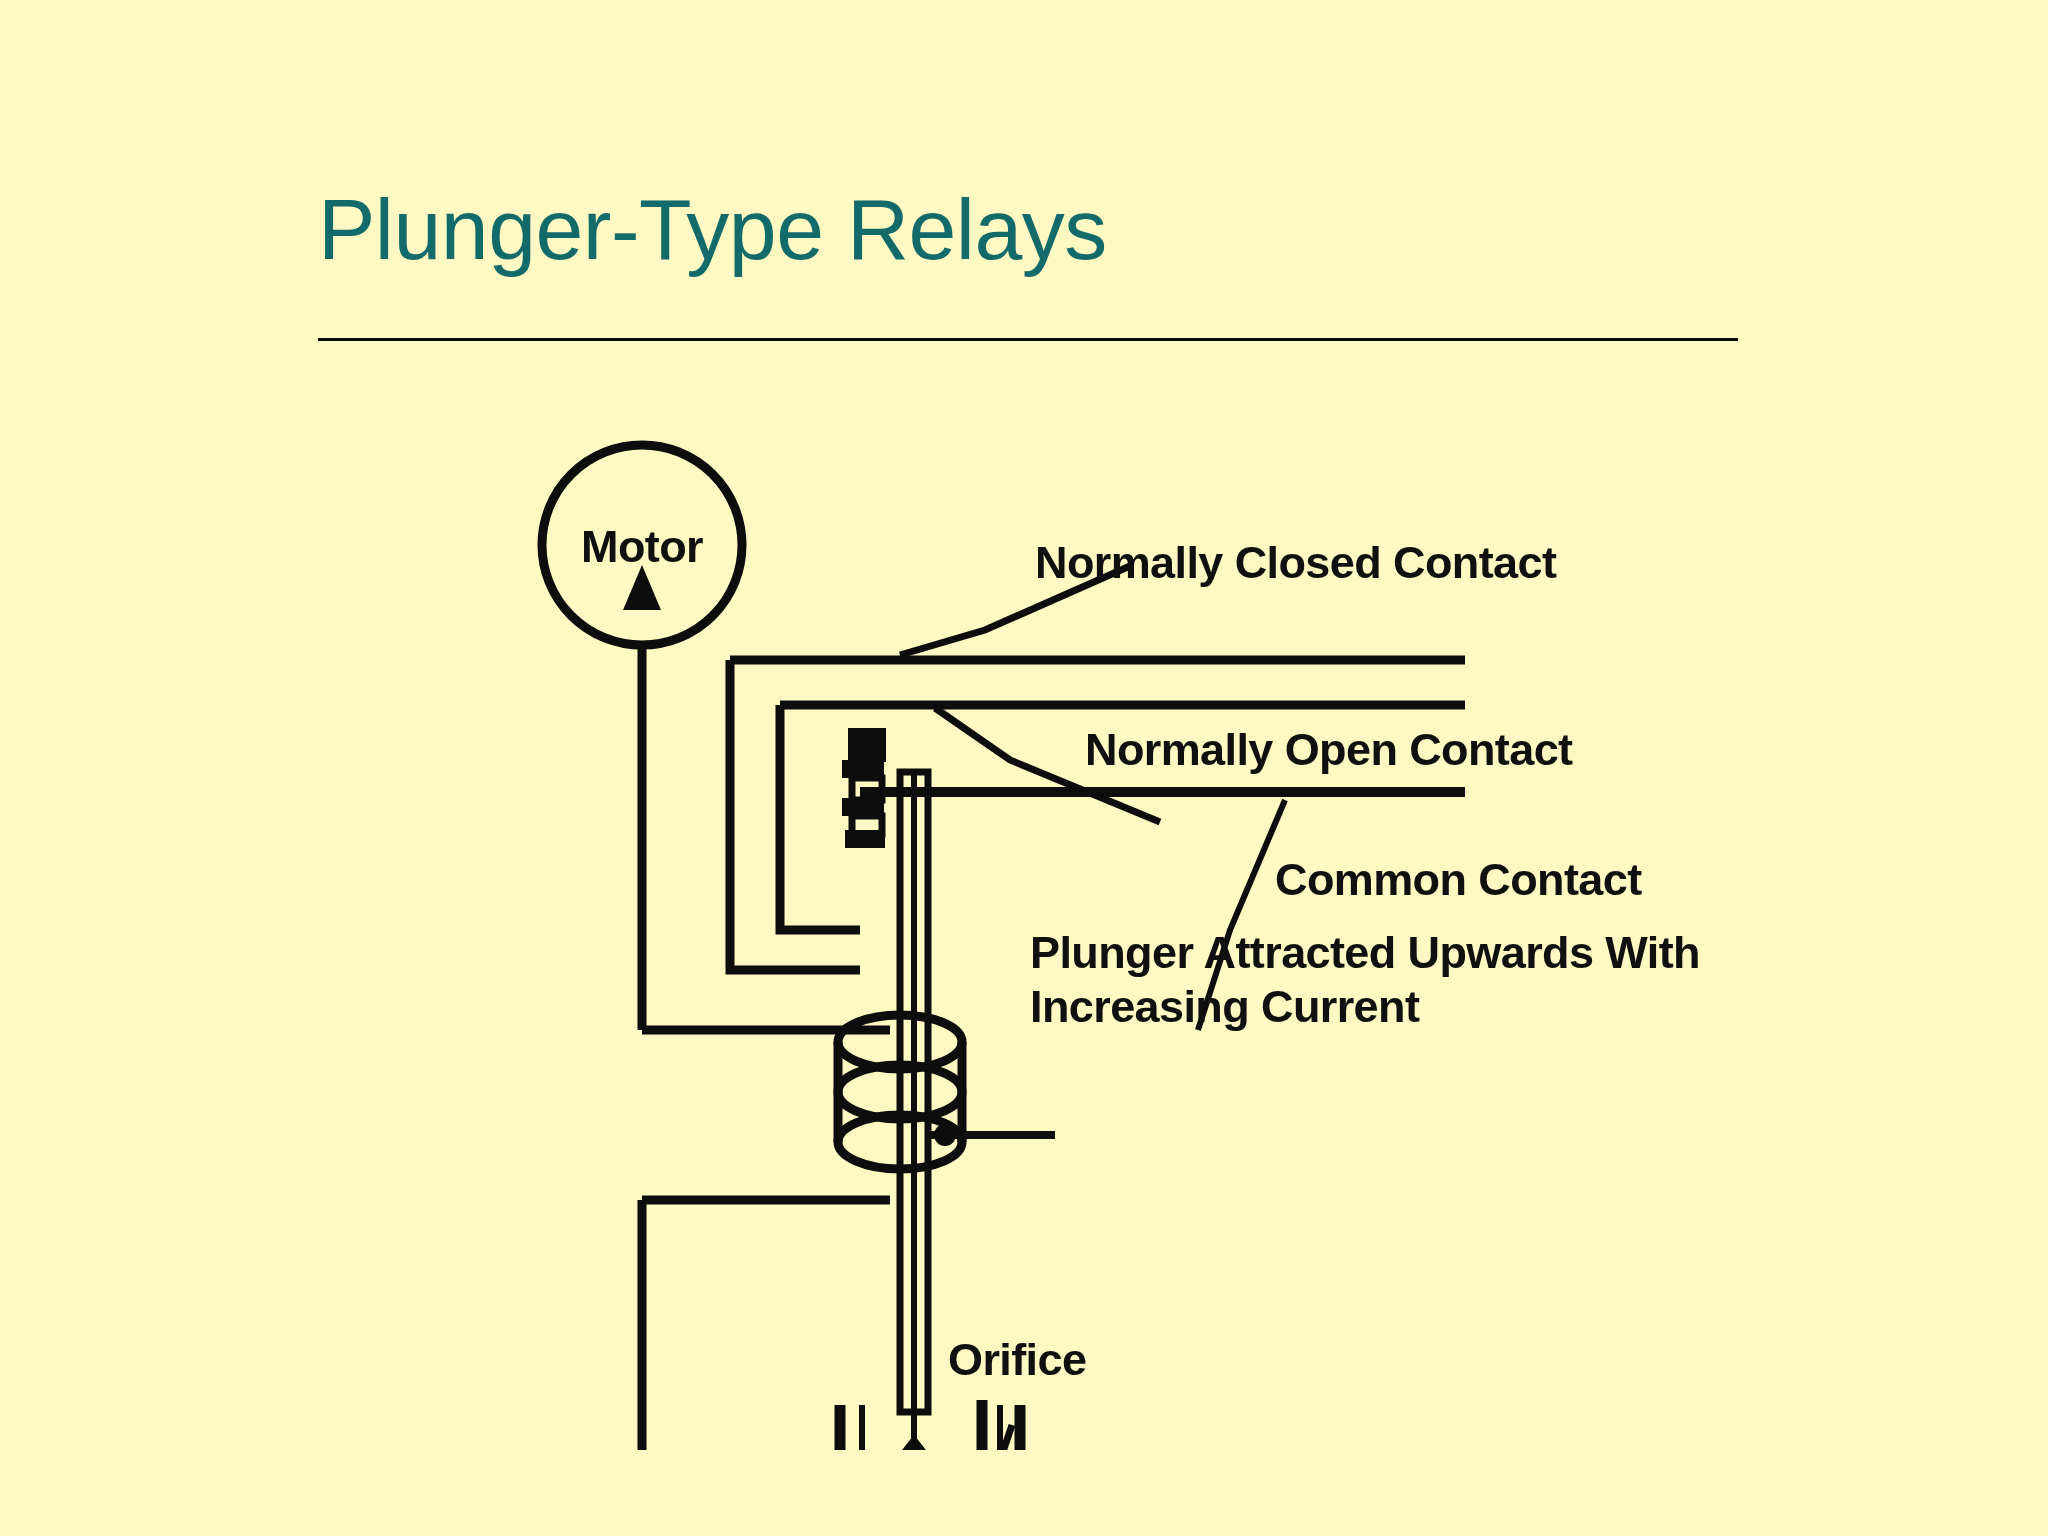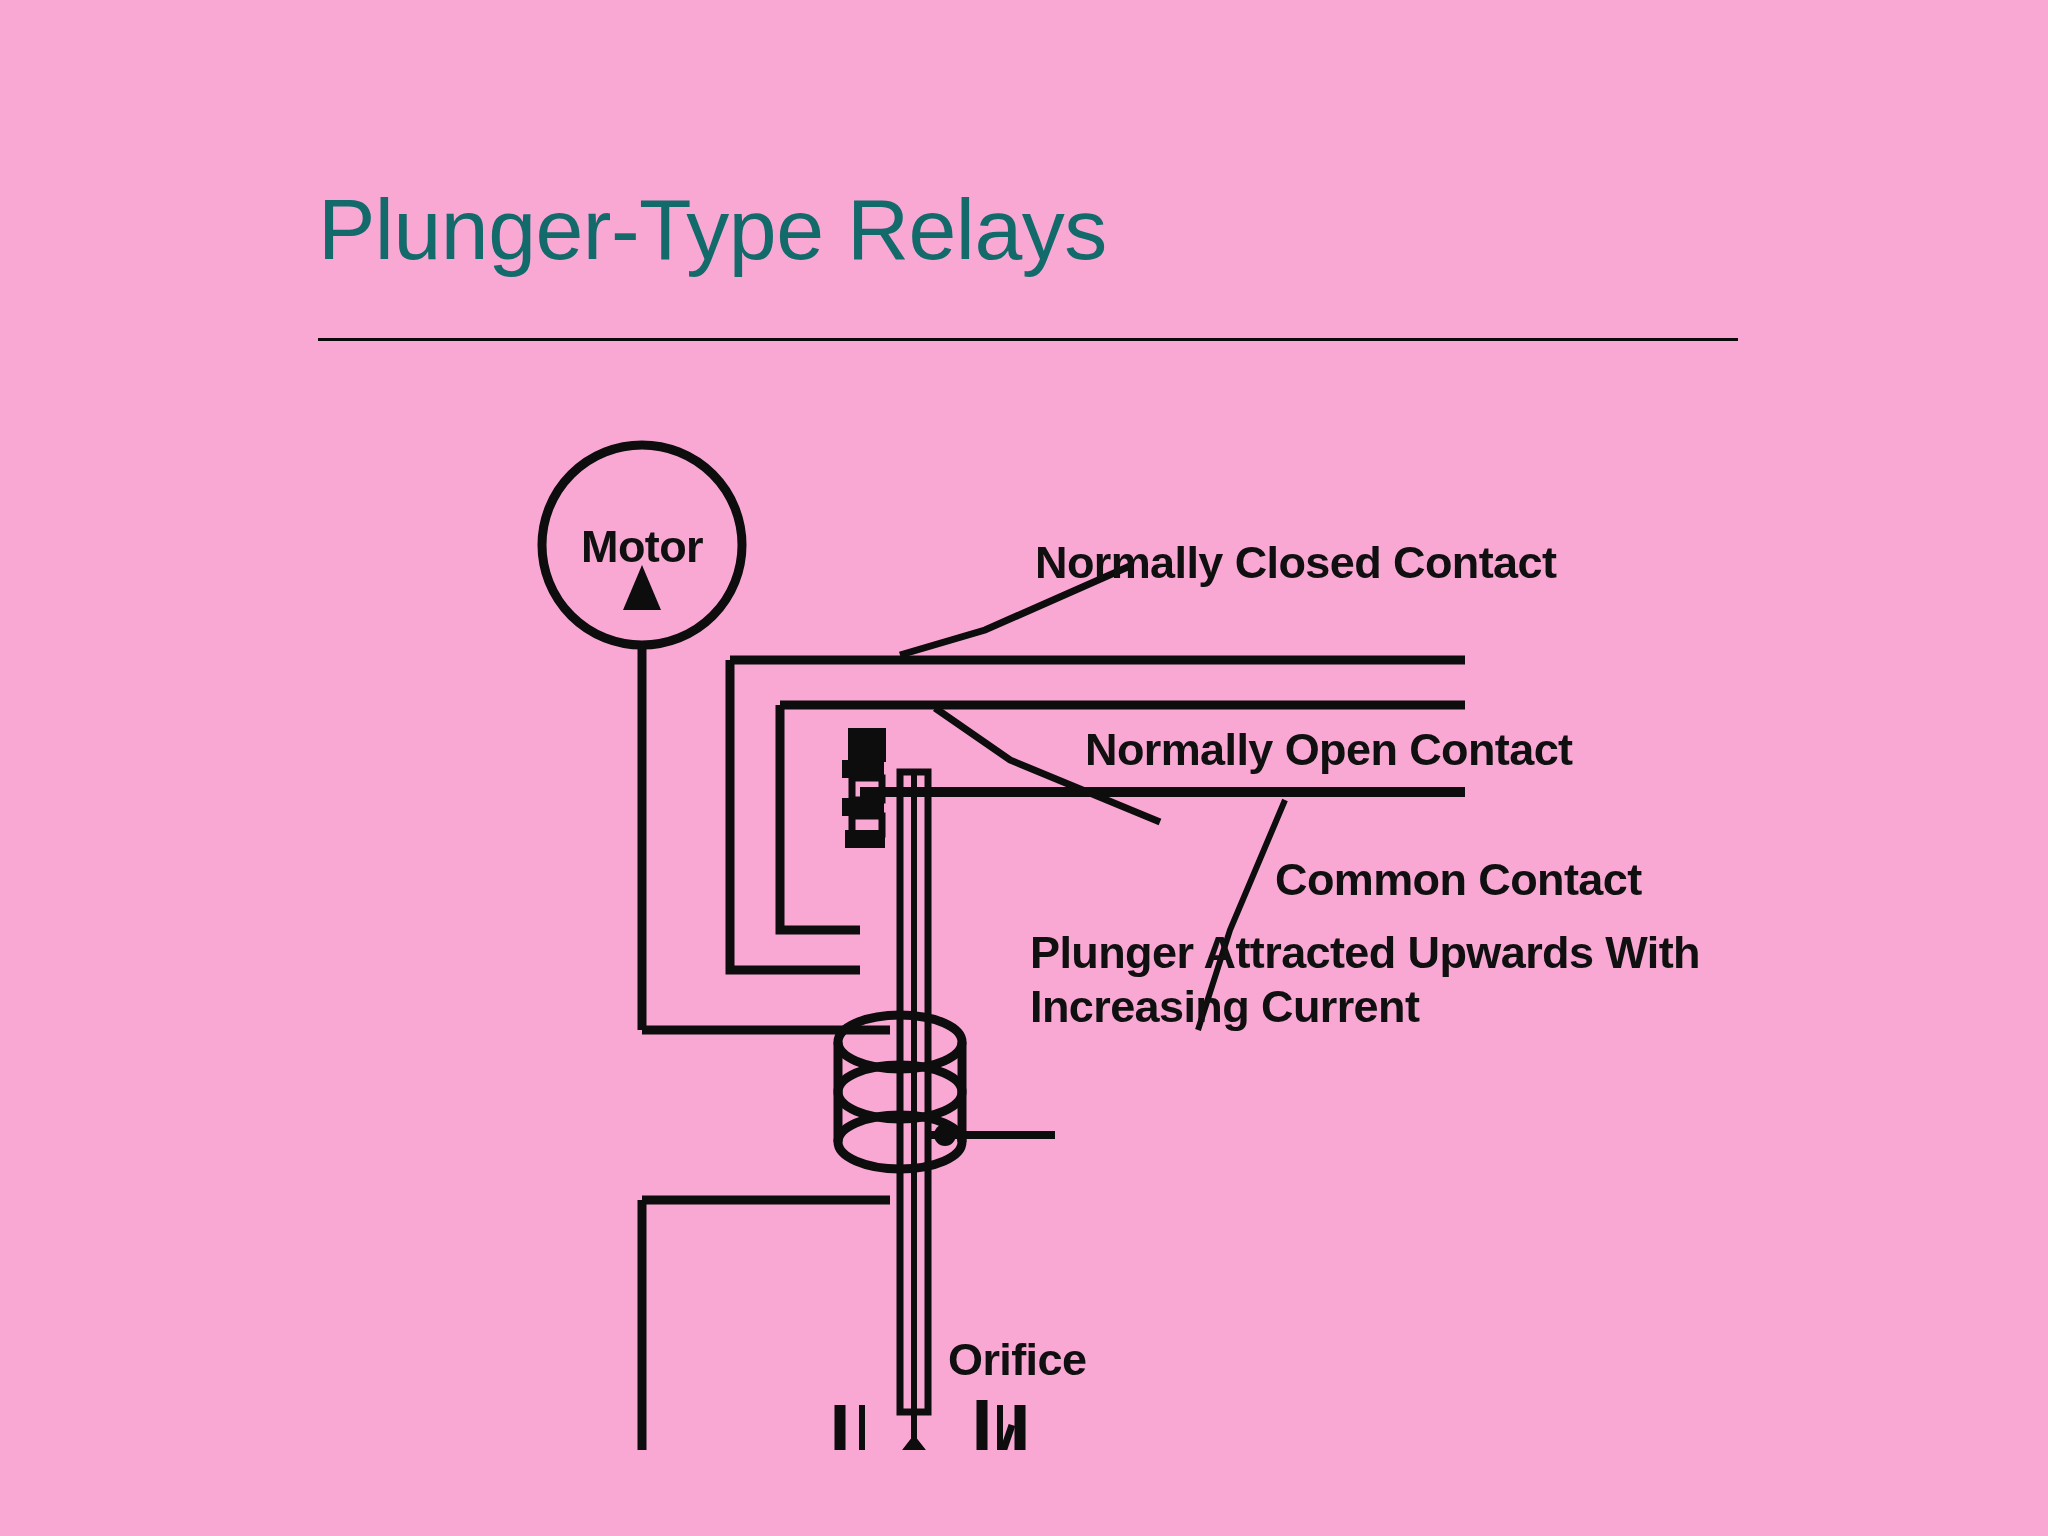--- a/index.html
+++ b/index.html
@@ -12,21 +12,21 @@
     height: 1536px;
     font-family: "Liberation Sans", sans-serif;
     overflow: hidden;
     position: relative;
   }
   .slide {
     position: absolute;
     left: 0; top: 0;
     width: 2048px;
     height: 1536px;
-    background: #f9a8d4;
+    background: #fef9c3;
   }
   
   .title-block {
     position: absolute;
     left: 318px;
     top: 186px;
     width: 1420px;
   }
   .slide-title {
     font-size: 86px;

